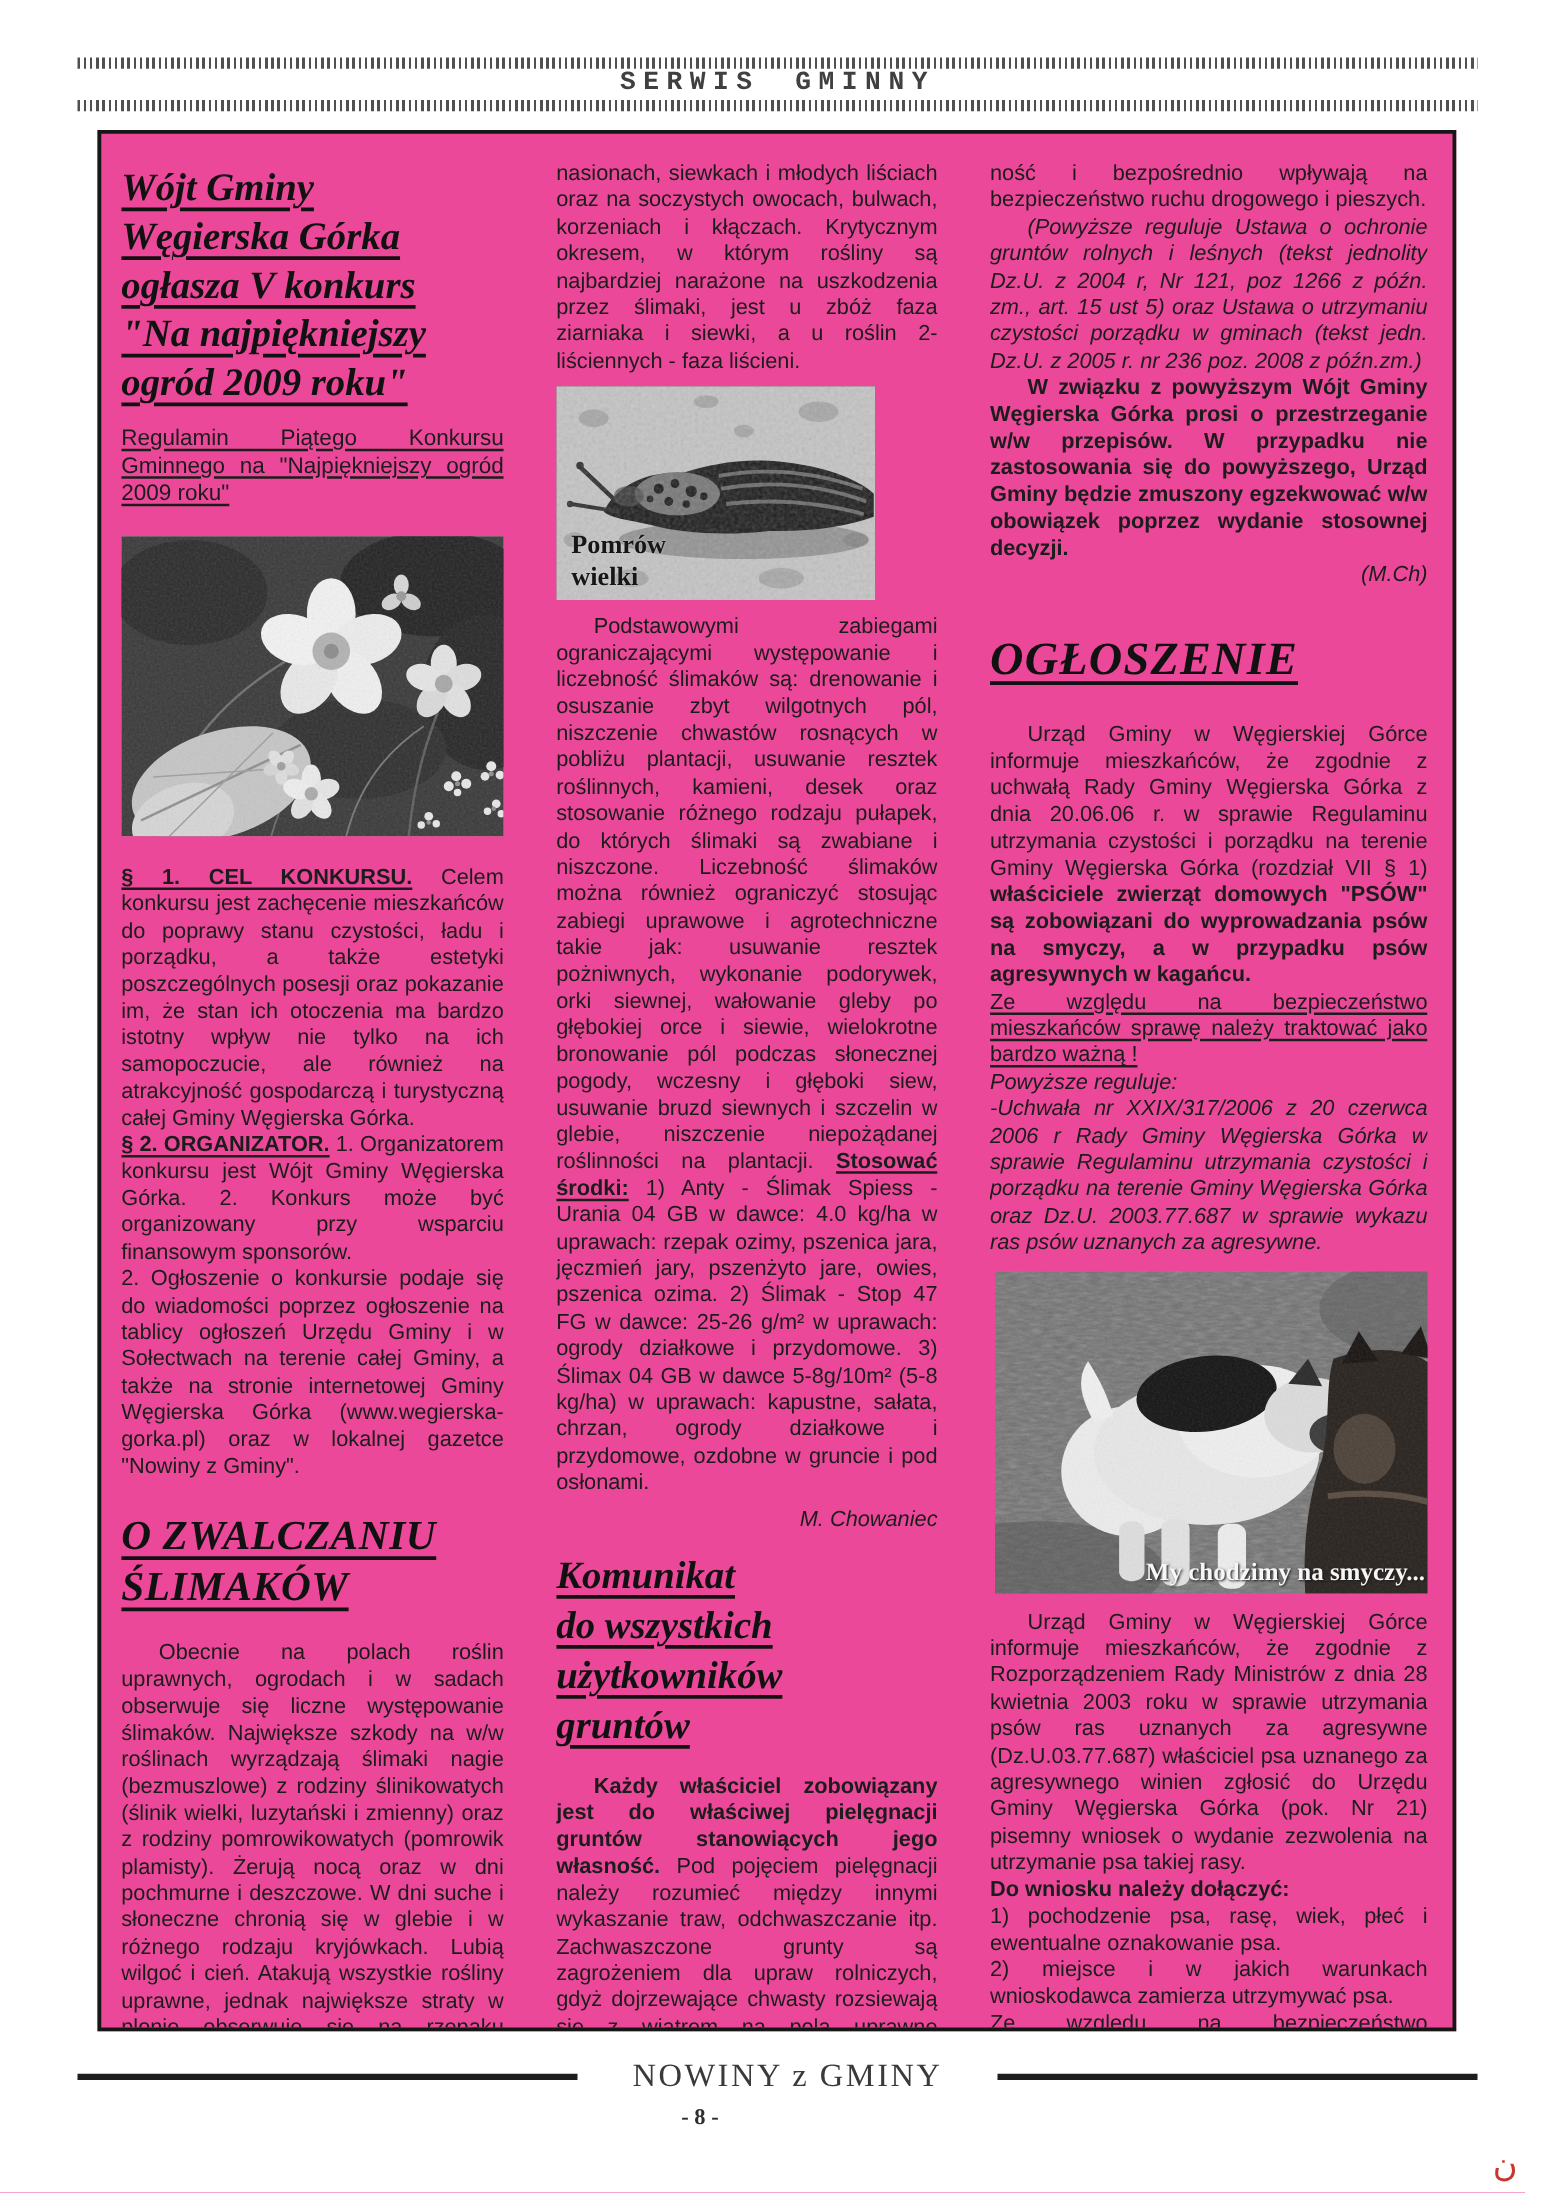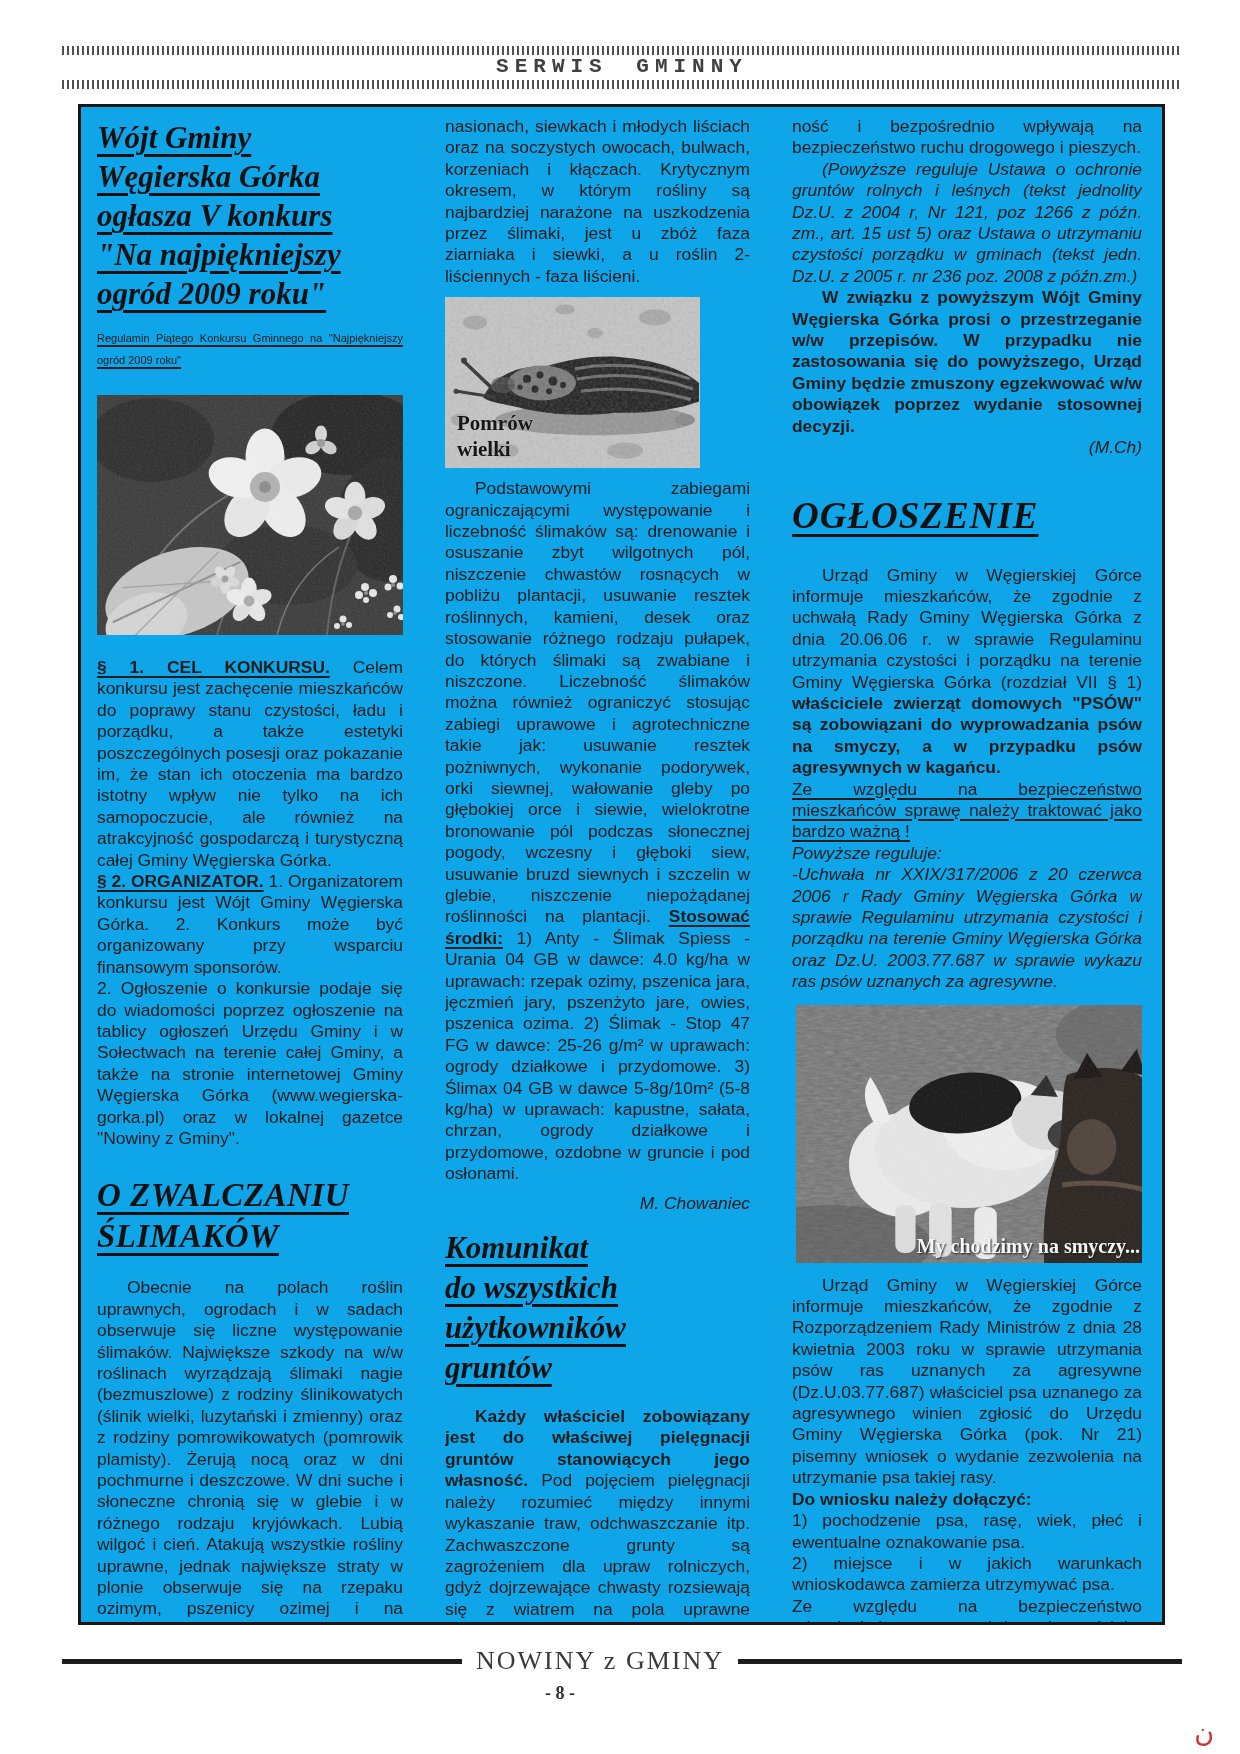--- a/index.html
+++ b/index.html
@@ -13,22 +13,22 @@
   .masthead{position:absolute;left:62px;right:58px;top:46px;text-align:center;}
   .dotted-bar{height:9px;background-image:repeating-linear-gradient(90deg,#505050 0 2px,transparent 2px 5px);}
   .masthead-title{
     font-family:Liberation Mono, monospace;font-weight:bold;
     font-size:21px;letter-spacing:6px;word-spacing:10px;color:#404040;line-height:20px;margin:2px 0 3px;
   }
 
   
   .frame{
     position:absolute;left:78px;top:104px;width:1087px;height:1521px;
-    border:3px solid #161616;box-sizing:border-box;background:#0ea5e9;
-    padding:9px 20px 0 16px;display:flex;gap:42px;overflow:hidden;
+    border:3px solid #161616;box-sizing:border-box;background:#ec4899;
+    padding:21px 20px 0 16px;display:flex;gap:42px;overflow:hidden;
   }
   .col{overflow:hidden;}
   .col-left{width:306px;flex:0 0 306px;}
   .col-mid{width:305px;flex:0 0 305px;}
   .col-right{flex:1;min-width:0;}
 
   
   p{margin:0;}
   .b{font-size:17.4px;line-height:21.4px;text-align:justify;hyphens:auto;}
   .indent{text-indent:30px;}
@@ -38,21 +38,21 @@
   .u-block{text-decoration:underline;text-decoration-thickness:2px;text-underline-offset:3px;}
   .sig{font-size:17.4px;line-height:21.4px;text-align:right;font-style:italic;}
 
   .hl{font-family:"Liberation Serif","DejaVu Serif",serif;font-weight:bold;font-style:italic;color:#111;margin:0;}
   .hl .hlu{text-decoration:underline;text-decoration-thickness:2.5px;text-underline-offset:6px;}
   .hl-left{font-size:31px;line-height:39px;margin:2px 0 14px;}
   .hl-snails{font-size:33px;line-height:41px;margin:26px 0 20px;letter-spacing:0.5px;}
   .hl-mid{font-size:31px;line-height:40px;margin:14px 0 18px;}
   .hl-right{font-size:37px;line-height:46px;margin:34px 0 26px;letter-spacing:1px;}
 
-  .subhead{font-size:11px;line-height:22px;text-align:justify;margin:0 0 24px;}
+  .subhead{font-size:18px;line-height:22px;text-align:justify;margin:0 0 24px;}
 
   
   .photo{position:relative;overflow:hidden;background:#888;}
   .photo svg{display:block;width:100%;height:100%;}
   .photo-flowers{width:306px;height:240px;margin:4px 0 22px;}
   .photo-slug{width:255px;height:171px;margin:10px 0 10px;}
   .photo-dogs{width:352px;height:258px;margin:12px 0 12px 4px;}
   .slug-caption{
     position:absolute;left:12px;bottom:6px;font-family:"Liberation Serif","DejaVu Serif",serif;
     font-weight:bold;font-size:21px;line-height:26px;color:#161616;text-shadow:0 0 2px #cfcfcf;
@@ -60,21 +60,21 @@
   .dog-caption{
     position:absolute;right:8px;bottom:5px;font-family:"Liberation Serif","DejaVu Serif",serif;
     font-weight:bold;font-size:20px;color:#f6f6f6;text-shadow:1px 1px 2px #1a1a1a;
   }
 
   
   .mt8{margin-top:8px;}
 
   
   .footer{position:absolute;left:62px;right:58px;top:1648px;}
-  .footer-line{display:flex;align-items:center;}
+  .footer-line{display:flex;align-items:center;gap:30px;}
   .footer-bar{height:5px;background:#1d1d1d;}
   .footer-bar-left{flex:0 0 400px;}
   .footer-bar-right{flex:1;}
   .footer-brand{
     font-family:"Liberation Serif","DejaVu Serif",serif;font-size:26px;letter-spacing:2px;
     color:#3a3a3a;white-space:nowrap;margin:0 14px;line-height:26px;
   }
   .pageno{
     font-family:"Liberation Serif","DejaVu Serif",serif;font-weight:bold;font-size:18px;
     text-align:center;margin-top:9px;position:relative;left:-62px;color:#2e2e2e;

